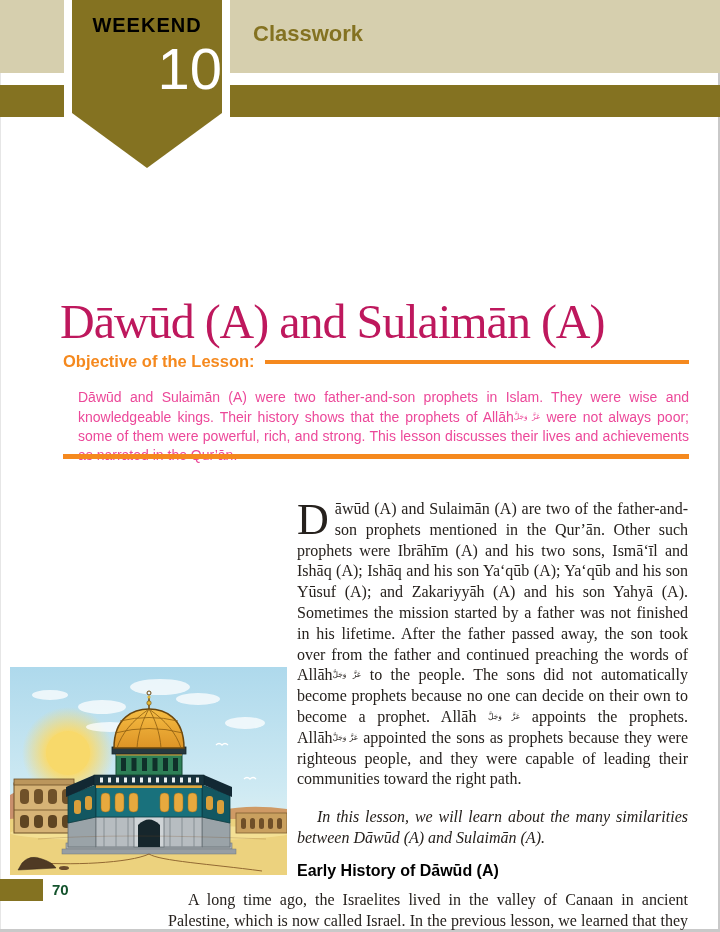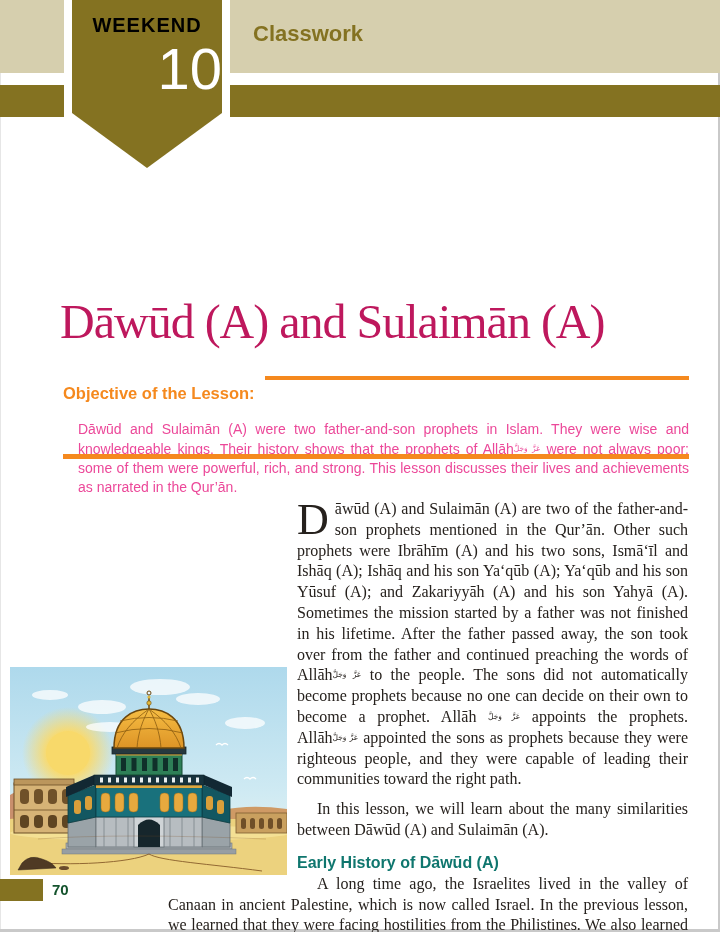--- a/index.html
+++ b/index.html
@@ -16,34 +16,34 @@
   .ribbon-weekend{position:absolute;left:8px;top:14px;width:150px;text-align:center;
     font:bold 20px "Liberation Sans",sans-serif;color:#000000;letter-spacing:1px;}
   .ribbon-number{position:absolute;left:8px;top:38px;width:150px;text-align:right;
     font:400 58px/62px "Liberation Sans",sans-serif;color:#fff;}
   
   .chapter-title{position:absolute;left:60px;top:262px;width:640px;
     font:400 48px/56px "Liberation Serif",serif;color:#be185d;letter-spacing:-1px;}
   
   .objective{position:absolute;left:63px;top:352px;width:626px;}
   .obj-head{display:flex;align-items:center;}
-  .obj-title{font:bold 16.5px "Liberation Sans",sans-serif;color:#f5891e;white-space:nowrap;margin-top:32px;}
+  .obj-title{font:bold 16.5px "Liberation Sans",sans-serif;color:#f5891e;white-space:nowrap;}
   .obj-rule{flex:1;height:4px;background:#f5891e;margin-left:10px;margin-top:1px;}
   .obj-text{margin-top:17px;padding-left:15px;font:14px/19px "Liberation Sans",sans-serif;
     color:#ec4899;text-align:justify;}
   .obj-bottom-rule{position:absolute;left:63px;top:454px;width:626px;height:5px;background:#f5891e;}
   
   .article{position:absolute;left:168px;top:499px;width:520px;
     font-size:16px;line-height:20.8px;color:#26211d;text-align:justify;}
   .illustration{float:left;width:277px;height:208px;margin:168px 10px 4px -158px;}
   .illustration svg{display:block;}
   .dropcap{float:left;font-size:44px;line-height:36px;padding:3px 6px 0 0;color:#26211d;}
   .p1{margin:0;}
-  .p2{margin:9px 0 0;text-indent:20px;}
-  .section-heading{margin:13px 0 2px;font:bold 16px "Liberation Sans",sans-serif;color:#0f766e;}
+  .p2{margin:17px 0 0;text-indent:20px;font-style:italic;}
+  .section-heading{margin:13px 0 10px;font:bold 16px "Liberation Sans",sans-serif;color:#000000;}
   .p3{margin:0;text-indent:20px;}
   .swt{font-size:7.5px;vertical-align:3px;white-space:nowrap;}
   
   .footer-block{position:absolute;left:0;top:879px;width:43px;height:22px;background:#847221;}
   .page-number{position:absolute;left:52px;top:881px;font:bold 15px "Liberation Sans",sans-serif;color:#14532d;}
 </style>
 </head>
 <body>
 
 <div class="beige-bar"></div>

